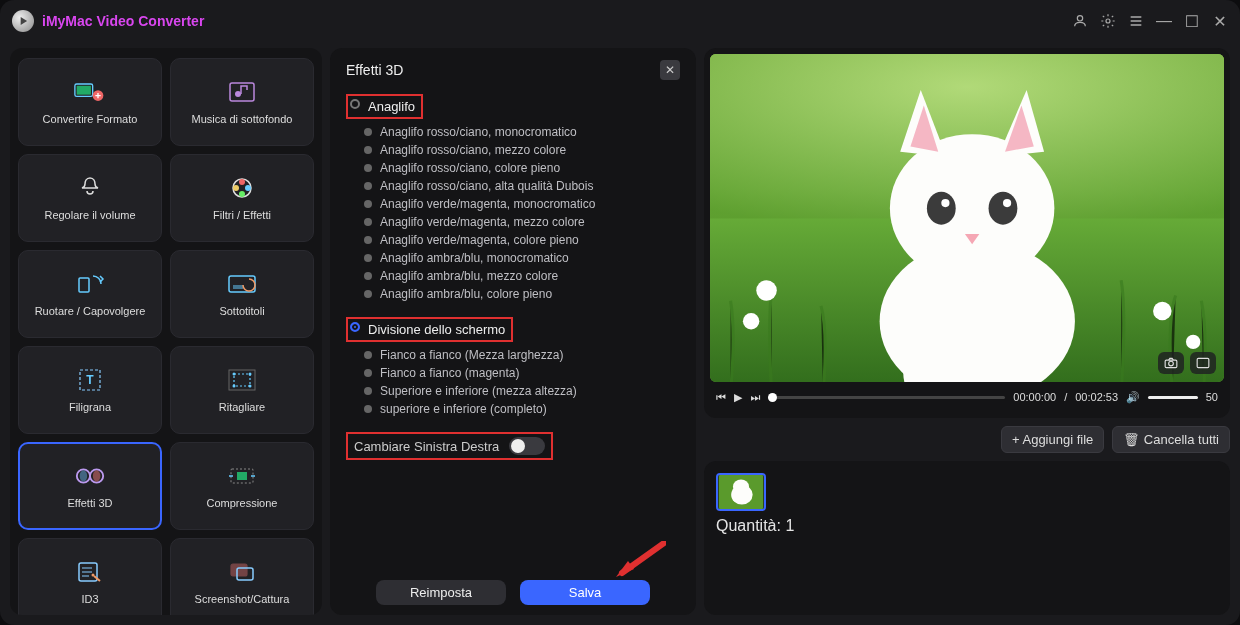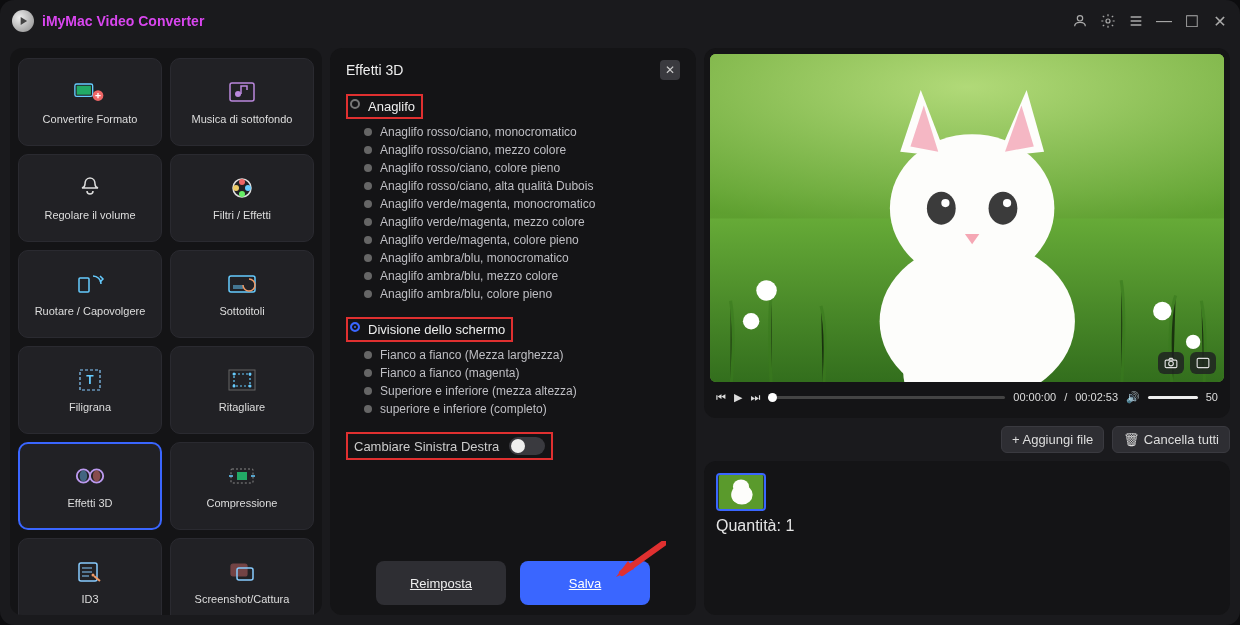--- a/index.html
+++ b/index.html
@@ -34,21 +34,21 @@
 .radio { width:10px; height:10px; border-radius:50%; border:2px solid #777; flex:none; }
 .radio.on { border-color:#3a66ff; background:#3a66ff; box-shadow:inset 0 0 0 2px #141416; }
 .group-label { color:#eee; font-size:13px; }
 .opts { margin:4px 0 0 18px; }
 .opt { display:flex; align-items:center; gap:8px; padding:2px 0; color:#bfbfc4; font-size:12px; }
 .opt .dot { width:8px; height:8px; border-radius:50%; background:#666; flex:none; }
 .switchrow { display:flex; align-items:center; gap:10px; margin-top:14px; padding:3px 6px; width:fit-content; }
 .switch { width:36px; height:18px; background:#3a3a3f; border-radius:10px; position:relative; cursor:pointer; }
 .switch::after { content:""; position:absolute; width:14px; height:14px; background:#eee; border-radius:50%; top:2px; left:2px; }
 .panel-actions { margin-top:auto; margin-bottom: 0px; display:flex; gap:14px; justify-content:center; padding-top:18px; }
-.btn { width:130px; height:44px; border-radius:8px; display:flex; align-items:center; justify-content:center; cursor:pointer; font-size:13px;text-decoration:underline; }
+.btn { width:130px; height:25px; border-radius:8px; display:flex; align-items:center; justify-content:center; cursor:pointer; font-size:13px; }
 .btn.ghost { background:#2e2e33; color:#eee; }
 .btn.primary { background:#3a66ff; color:#fff; }
 .arrow-annot { position:absolute; right:30px; bottom:34px; pointer-events:none; }
 
 
 .right { flex:1; display:flex; flex-direction:column; gap:8px; min-height:0; }
 .preview { background:#141416; border-radius:12px; padding:6px; display:flex; flex-direction:column; }
 .video { flex:none; height:328px; border-radius:6px; overflow:hidden; position:relative; background:linear-gradient(#6fb53c,#5a9a2c); }
 .cat { position:absolute; inset:0; }
 .video-corner { position:absolute; right:8px; bottom:8px; display:flex; gap:6px; }

